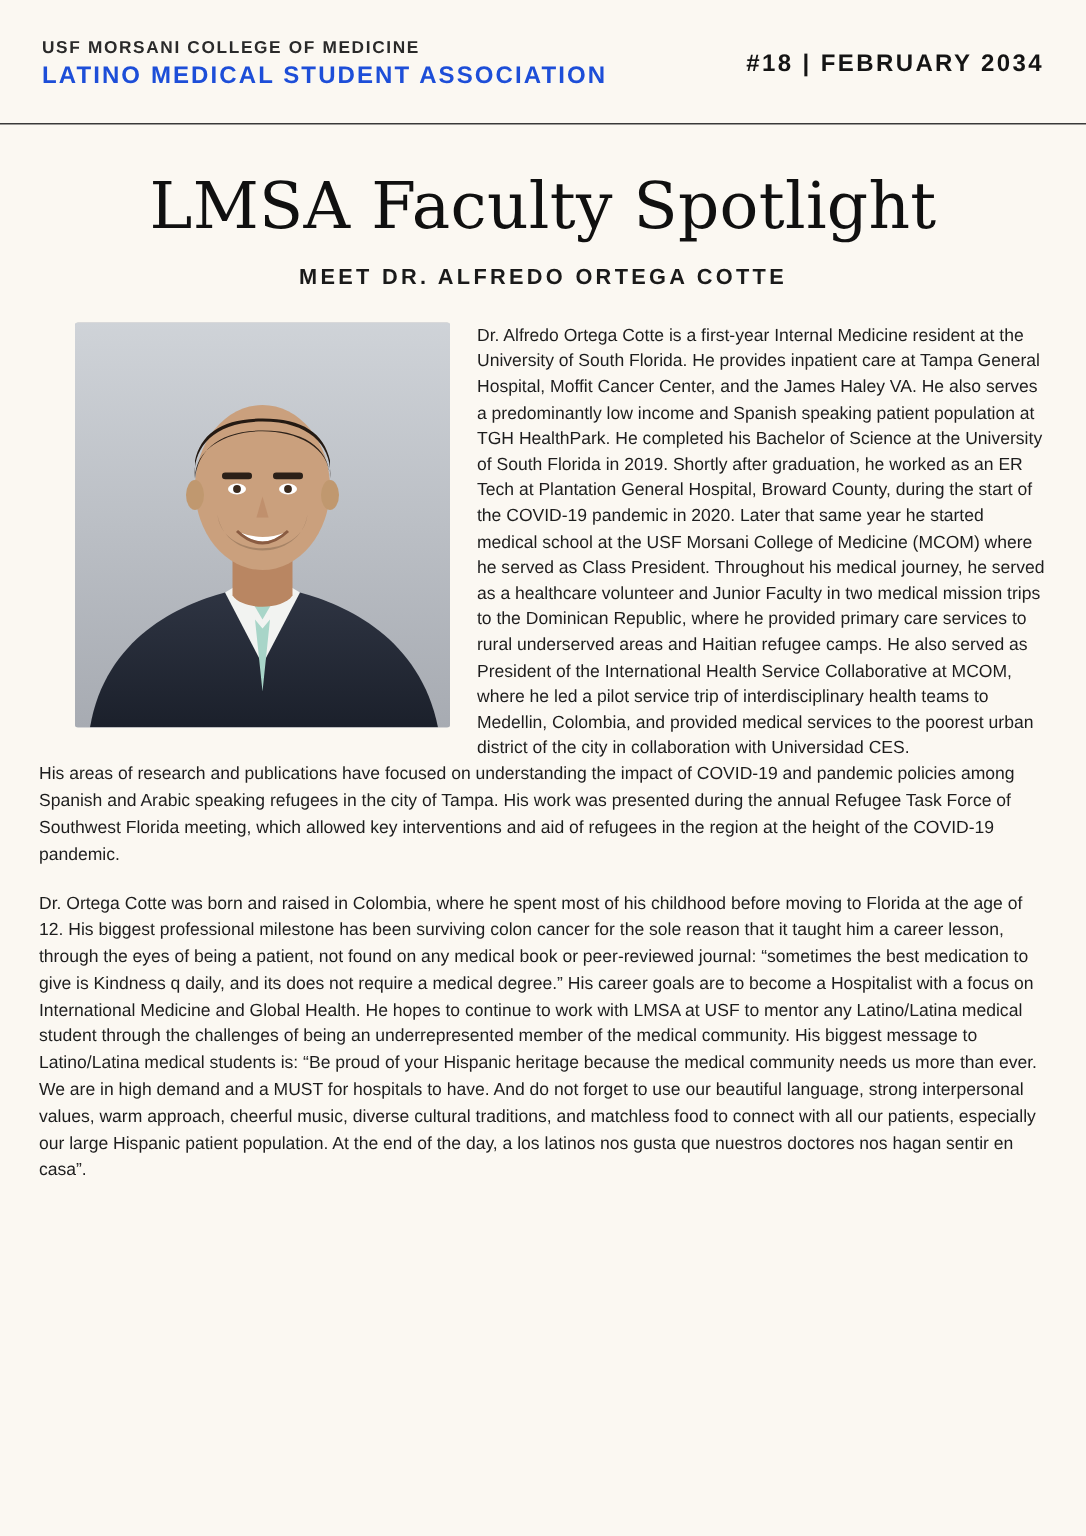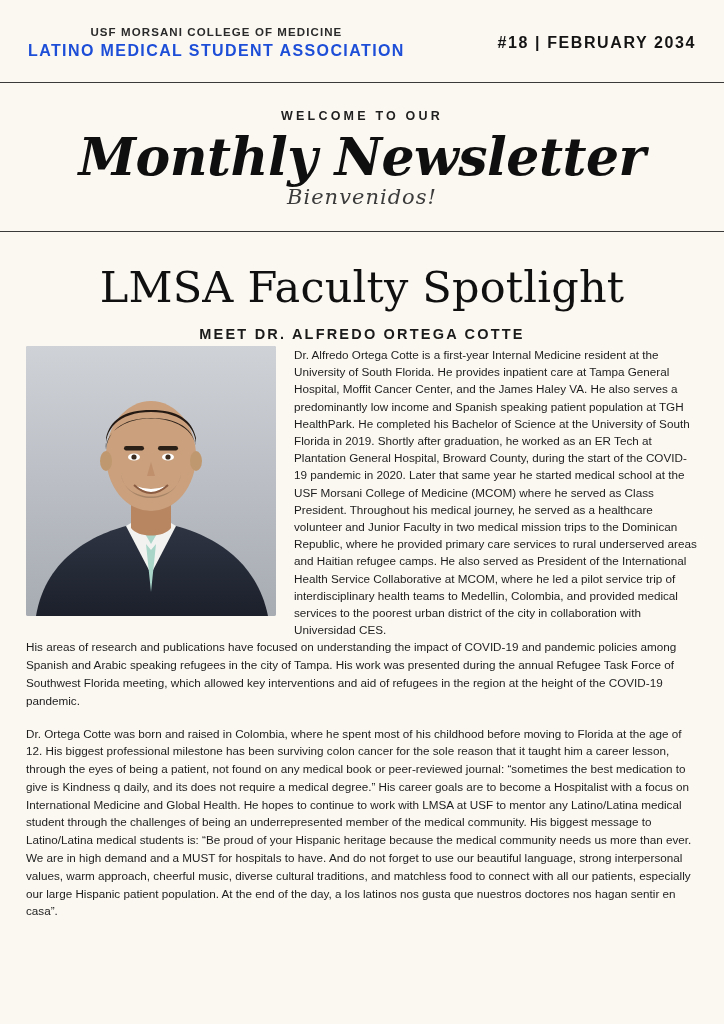--- a/index.html
+++ b/index.html
@@ -27,21 +27,20 @@
     display: flex;
     align-items: center;
     justify-content: space-between;
     padding: 26px 28px 22px 28px;
     border-bottom: 1.5px solid #3a3a3a;
   }
   .brand {
     display: flex;
     flex-direction: column;
     gap: 4px;
-    text-align: center;
   }
   .brand-line1 {
     font-size: 11.5px;
     font-weight: bold;
     letter-spacing: 1.1px;
     color: #2a2a2a;
   }
   .brand-line2 {
     font-size: 16px;
     font-weight: bold;
@@ -99,27 +98,28 @@
     color: #101010;
     margin: 6px 0 14px 0;
     letter-spacing: 0.2px;
   }
   .article-subtitle {
     text-align: center;
     font-size: 14.5px;
     font-weight: bold;
     letter-spacing: 2.2px;
     color: #1a1a1a;
-    margin-bottom: 4px;
+    margin-bottom: 22px;
   }
 
   .intro-block {
     display: flex;
     gap: 18px;
     align-items: flex-start;
+    margin-left: 24px;
   }
   .portrait {
     width: 250px;
     height: 270px;
     flex: 0 0 250px;
     border-radius: 2px;
     overflow: hidden;
     position: relative;
     background: #b9bcc2;
   }
@@ -149,25 +149,20 @@
 <div class="page">
 
   <div class="masthead">
     <div class="brand">
       <div class="brand-line1">USF MORSANI COLLEGE OF MEDICINE</div>
       <div class="brand-line2">LATINO MEDICAL STUDENT ASSOCIATION</div>
     </div>
     <div class="issue">#18  |  FEBRUARY 2034</div>
   </div>
 
-  <div class="welcome">
-    <div class="welcome-kicker">WELCOME TO OUR</div>
-    <div class="welcome-title">Monthly Newsletter</div>
-    <div class="welcome-script">Bienvenidos!</div>
-  </div>
 
   <div class="article">
     <div class="article-title">LMSA Faculty Spotlight</div>
     <div class="article-subtitle">MEET DR. ALFREDO ORTEGA COTTE</div>
 
     <div class="intro-block">
       <div class="portrait">
         <svg viewBox="0 0 250 270" preserveAspectRatio="xMidYMid slice" aria-hidden="true">
           <defs>
             <linearGradient id="bgGrad" x1="0" y1="0" x2="0" y2="1">

